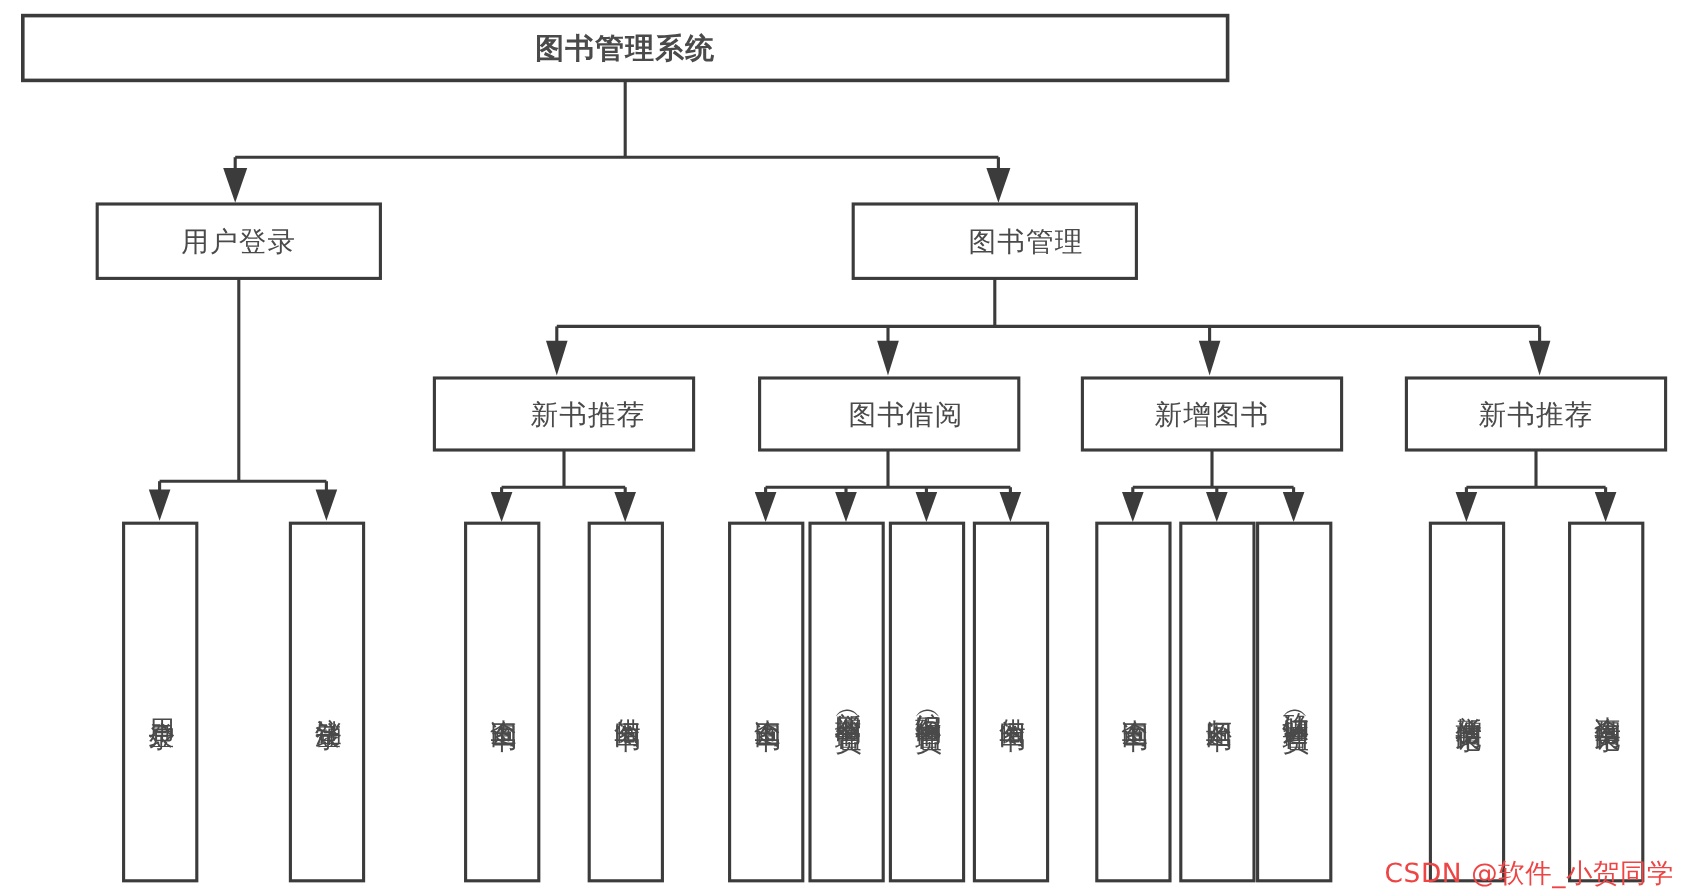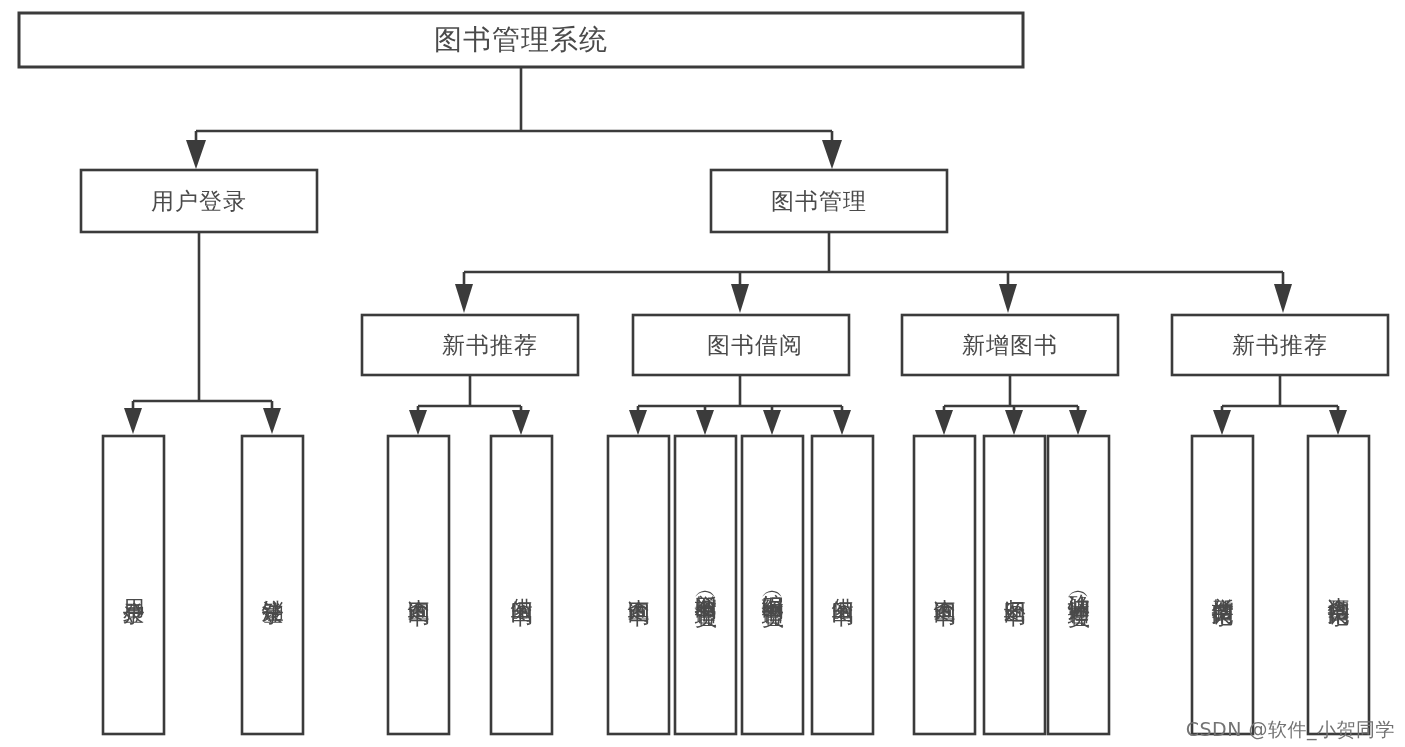--- a/index.html
+++ b/index.html
@@ -71,29 +71,30 @@
     pointer-events: none;
   }
   .h-text {
     font-family: "DejaVu Sans", "Liberation Sans", sans-serif;
     font-size: 23px;
     color: #4a4a4a;
     white-space: nowrap;
     letter-spacing: 1px;
   }
   .h-text.title {
-    font-size: 28px;
+    font-size: 24px;
+    font-weight: bold;
   }
   #watermark {
     position: absolute;
     right: 10px;
     bottom: 4px;
     font-family: "DejaVu Sans", "Liberation Sans", sans-serif;
-    font-size: 19px;
-    color: #737373;
+    font-size: 22px;
+    color: #ef4444;
     white-space: nowrap;
     letter-spacing: 0.5px;
   }
 </style>
 </head>
 <body>
 
 <div id="diagram-root">
 
   <svg id="flow-svg" viewBox="0 0 1405 747">
@@ -187,21 +188,21 @@
 
   </svg>
 
   <div class="h-text-box" style="left:19px; top:13px; width:1004px; height:54px;">
     <span class="h-text title">图书管理系统</span>
   </div>
 
   <div class="h-text-box" style="left:81px; top:170px; width:236px; height:62px;">
     <span class="h-text">用户登录</span>
   </div>
-  <div class="h-text-box" style="left:711px; top:170px; width:216px; height:62px;">
+  <div class="h-text-box" style="left:747px; top:170px; width:216px; height:62px;">
     <span class="h-text">图书管理</span>
   </div>
 
   <div class="h-text-box" style="left:362px; top:315px; width:256px; height:60px;">
     <span class="h-text">新书推荐</span>
   </div>
   <div class="h-text-box" style="left:633px; top:315px; width:244px; height:60px;">
     <span class="h-text">图书借阅</span>
   </div>
   <div class="h-text-box" style="left:902px; top:315px; width:216px; height:60px;">

